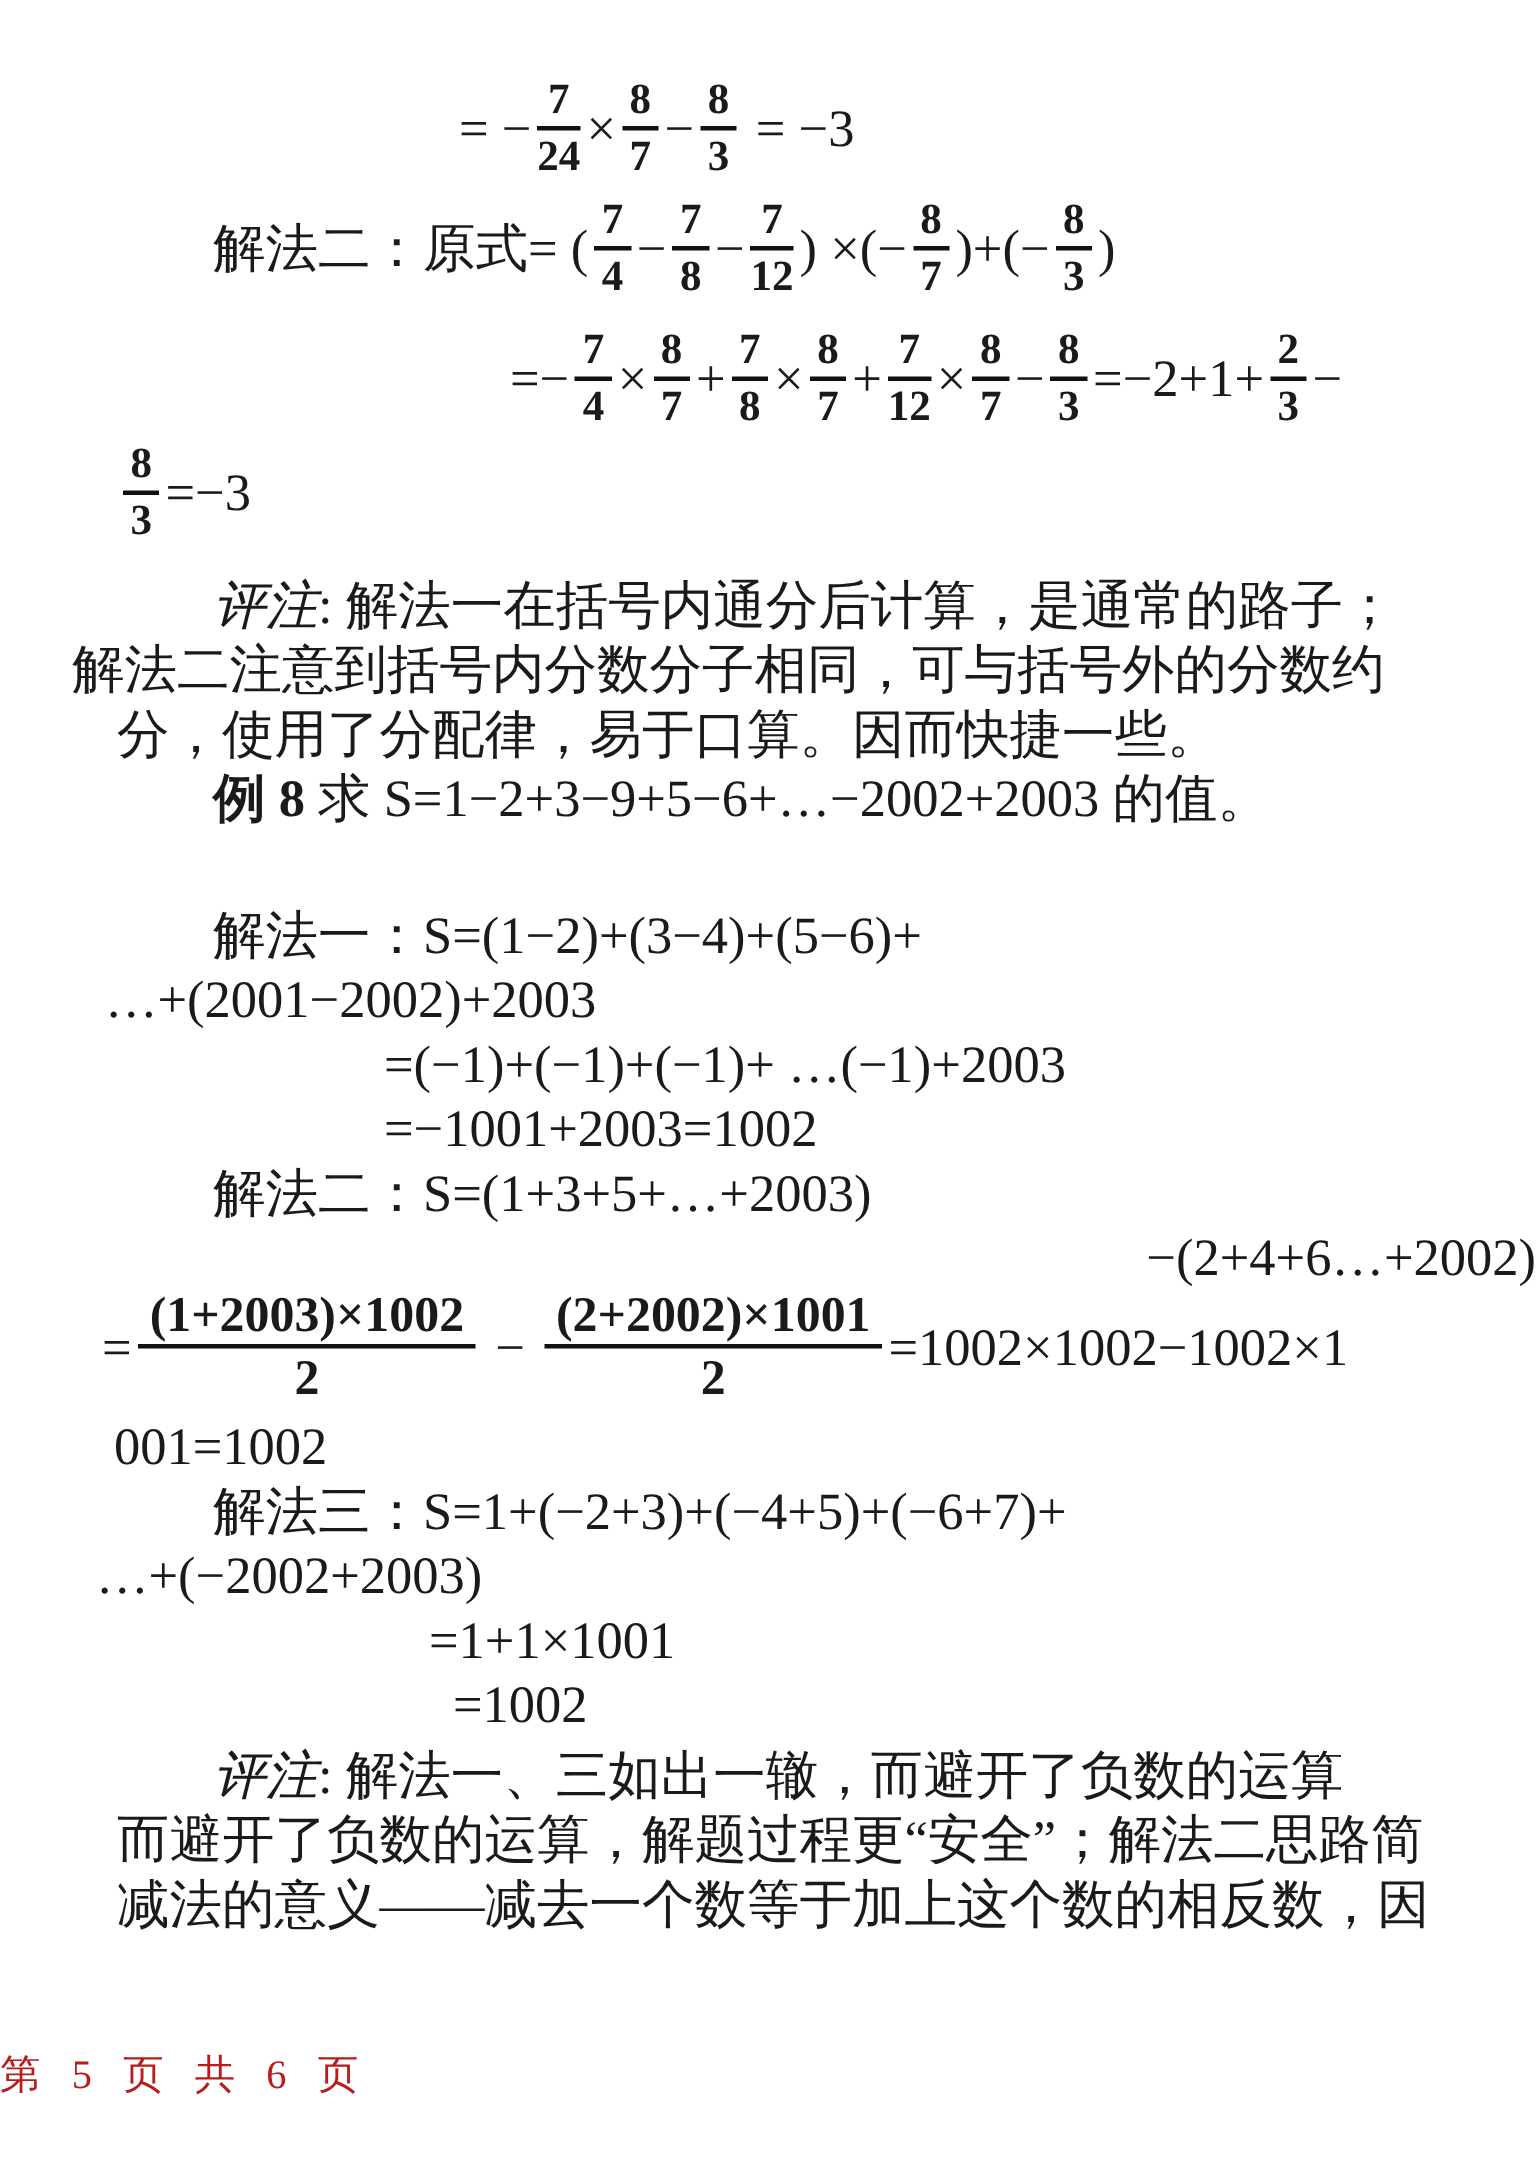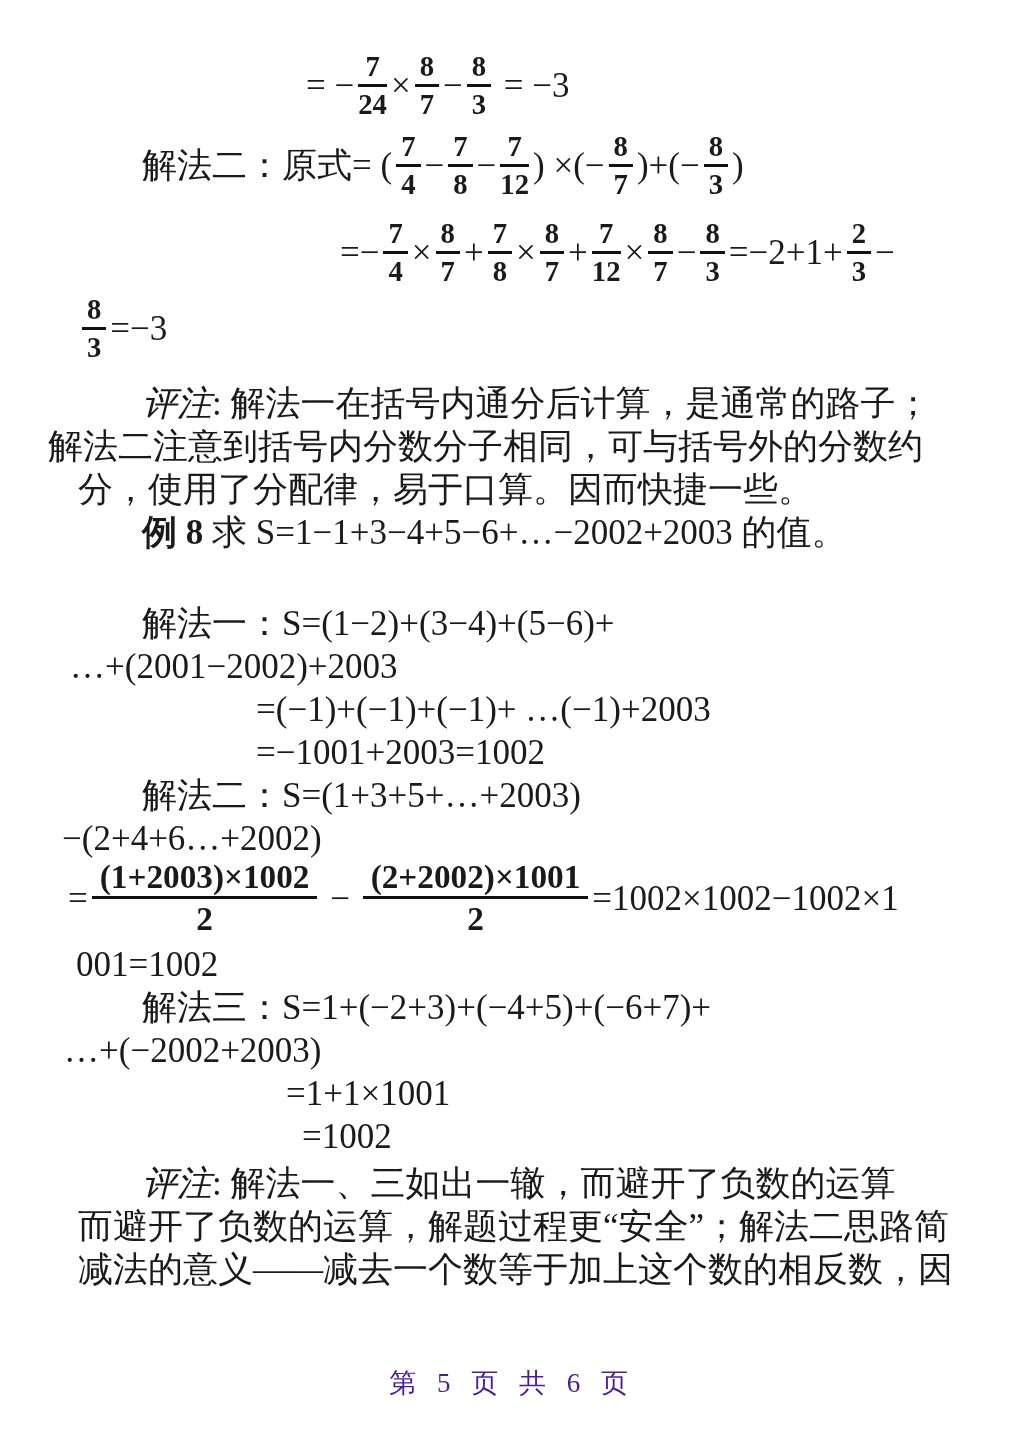--- a/index.html
+++ b/index.html
@@ -56,54 +56,53 @@
   [data-name="solution2-line3"]       { margin-left:78px;  margin-top:6px; }
   [data-name="remark1-line1"]         { margin-left:142px; margin-top:14px; }
   [data-name="remark1-line2"]         { margin-left:48px; }
   [data-name="remark1-line3"]         { margin-left:78px; }
   [data-name="example8-line"]         { margin-left:142px; margin-bottom:48px; }
   [data-name="solution1-line1"]       { margin-left:142px; }
   [data-name="solution1-line2"]       { margin-left:70px; }
   [data-name="solution1-line3"]       { margin-left:256px; }
   [data-name="solution1-line4"]       { margin-left:256px; }
   [data-name="solution2b-line1"]      { margin-left:142px; }
-  [data-name="solution2b-line2"]      { margin-left:62px; }
+  [data-name="solution2b-line2"]      { margin-left:62px;text-align:right; }
   [data-name="solution2b-line3"]      { margin-left:68px; margin-top:2px; margin-bottom:2px; }
   [data-name="solution2b-line4"]      { margin-left:76px; }
   [data-name="solution3-line1"]       { margin-left:142px; }
   [data-name="solution3-line2"]       { margin-left:64px; }
   [data-name="solution3-line3"]       { margin-left:286px; }
   [data-name="solution3-line4"]       { margin-left:302px; }
   [data-name="remark2-line1"]         { margin-left:142px; margin-top:4px; }
   [data-name="remark2-line2"]         { margin-left:78px; }
   [data-name="remark2-line3"]         { margin-left:78px; }
 
   .footer {
     position:absolute;
     left:0; bottom:48px;
     width:100%;
-    text-align:center;
     font-size:27px;
     letter-spacing:7px;
-    color:#4c1d95;
+    color:#b91c1c;
   }
 </style>
 </head>
 <body>
 
 <div class="page" data-name="document-page">
   <div data-name="document-content">
       <div class="line math-line" data-name="eq-continued-result"><span class="t" data-name="text-run">= −</span><span class="frac" data-name="fraction"><span class="num" data-name="fraction-numerator">7</span><span class="den" data-name="fraction-denominator">24</span></span><span class="t" data-name="text-run">×</span><span class="frac" data-name="fraction"><span class="num" data-name="fraction-numerator">8</span><span class="den" data-name="fraction-denominator">7</span></span><span class="t" data-name="text-run">−</span><span class="frac" data-name="fraction"><span class="num" data-name="fraction-numerator">8</span><span class="den" data-name="fraction-denominator">3</span></span><span class="t" data-name="text-run"> =  −3</span></div>
       <div class="line math-line" data-name="solution2-line1"><span class="t" data-name="text-run">解法二：原式= (</span><span class="frac" data-name="fraction"><span class="num" data-name="fraction-numerator">7</span><span class="den" data-name="fraction-denominator">4</span></span><span class="t" data-name="text-run">−</span><span class="frac" data-name="fraction"><span class="num" data-name="fraction-numerator">7</span><span class="den" data-name="fraction-denominator">8</span></span><span class="t" data-name="text-run">−</span><span class="frac" data-name="fraction"><span class="num" data-name="fraction-numerator">7</span><span class="den" data-name="fraction-denominator">12</span></span><span class="t" data-name="text-run">)  ×(−</span><span class="frac" data-name="fraction"><span class="num" data-name="fraction-numerator">8</span><span class="den" data-name="fraction-denominator">7</span></span><span class="t" data-name="text-run">)+(−</span><span class="frac" data-name="fraction"><span class="num" data-name="fraction-numerator">8</span><span class="den" data-name="fraction-denominator">3</span></span><span class="t" data-name="text-run">)</span></div>
       <div class="line math-line" data-name="solution2-line2"><span class="t" data-name="text-run">=−</span><span class="frac" data-name="fraction"><span class="num" data-name="fraction-numerator">7</span><span class="den" data-name="fraction-denominator">4</span></span><span class="t" data-name="text-run">×</span><span class="frac" data-name="fraction"><span class="num" data-name="fraction-numerator">8</span><span class="den" data-name="fraction-denominator">7</span></span><span class="t" data-name="text-run">+</span><span class="frac" data-name="fraction"><span class="num" data-name="fraction-numerator">7</span><span class="den" data-name="fraction-denominator">8</span></span><span class="t" data-name="text-run">×</span><span class="frac" data-name="fraction"><span class="num" data-name="fraction-numerator">8</span><span class="den" data-name="fraction-denominator">7</span></span><span class="t" data-name="text-run">+</span><span class="frac" data-name="fraction"><span class="num" data-name="fraction-numerator">7</span><span class="den" data-name="fraction-denominator">12</span></span><span class="t" data-name="text-run">×</span><span class="frac" data-name="fraction"><span class="num" data-name="fraction-numerator">8</span><span class="den" data-name="fraction-denominator">7</span></span><span class="t" data-name="text-run">−</span><span class="frac" data-name="fraction"><span class="num" data-name="fraction-numerator">8</span><span class="den" data-name="fraction-denominator">3</span></span><span class="t" data-name="text-run">=−2+1+</span><span class="frac" data-name="fraction"><span class="num" data-name="fraction-numerator">2</span><span class="den" data-name="fraction-denominator">3</span></span><span class="t" data-name="text-run">−</span></div>
       <div class="line math-line" data-name="solution2-line3"><span class="frac" data-name="fraction"><span class="num" data-name="fraction-numerator">8</span><span class="den" data-name="fraction-denominator">3</span></span><span class="t" data-name="text-run">=−3</span></div>
       <div class="line" data-name="remark1-line1"><span class="kai" data-name="remark-label">评注</span><span class="t" data-name="text-run">: 解法一在括号内通分后计算，是通常的路子；</span></div>
       <div class="line" data-name="remark1-line2"><span class="t" data-name="text-run">解法二注意到括号内分数分子相同，可与括号外的分数约</span></div>
       <div class="line" data-name="remark1-line3"><span class="t" data-name="text-run">分，使用了分配律，易于口算。因而快捷一些。</span></div>
-      <div class="line" data-name="example8-line"><span class="bold" data-name="example-label">例 8</span><span class="t" data-name="text-run">  求 S=1−1+3−4+5−6+…−2002+2003 的值。</span></div>
+      <div class="line" data-name="example8-line"><span class="bold" data-name="example-label">例 8</span><span class="t" data-name="text-run">  求 S=1−2+3−9+5−6+…−2002+2003 的值。</span></div>
       <div class="line" data-name="solution1-line1"><span class="t" data-name="text-run">解法一：S=(1−2)+(3−4)+(5−6)+</span></div>
       <div class="line" data-name="solution1-line2"><span class="t" data-name="text-run">…+(2001−2002)+2003</span></div>
       <div class="line" data-name="solution1-line3"><span class="t" data-name="text-run">=(−1)+(−1)+(−1)+ …(−1)+2003</span></div>
       <div class="line" data-name="solution1-line4"><span class="t" data-name="text-run">=−1001+2003=1002</span></div>
       <div class="line" data-name="solution2b-line1"><span class="t" data-name="text-run">解法二：S=(1+3+5+…+2003)</span></div>
       <div class="line" data-name="solution2b-line2"><span class="t" data-name="text-run">−(2+4+6…+2002)</span></div>
       <div class="line math-line" data-name="solution2b-line3"><span class="t" data-name="text-run">=</span><span class="frac big" data-name="fraction"><span class="num" data-name="fraction-numerator">(1+2003)×1002</span><span class="den" data-name="fraction-denominator">2</span></span><span class="t" data-name="text-run"> − </span><span class="frac big" data-name="fraction"><span class="num" data-name="fraction-numerator">(2+2002)×1001</span><span class="den" data-name="fraction-denominator">2</span></span><span class="t" data-name="text-run">=1002×1002−1002×1</span></div>
       <div class="line" data-name="solution2b-line4"><span class="t" data-name="text-run">001=1002</span></div>
       <div class="line" data-name="solution3-line1"><span class="t" data-name="text-run">解法三：S=1+(−2+3)+(−4+5)+(−6+7)+</span></div>
       <div class="line" data-name="solution3-line2"><span class="t" data-name="text-run">…+(−2002+2003)</span></div>

